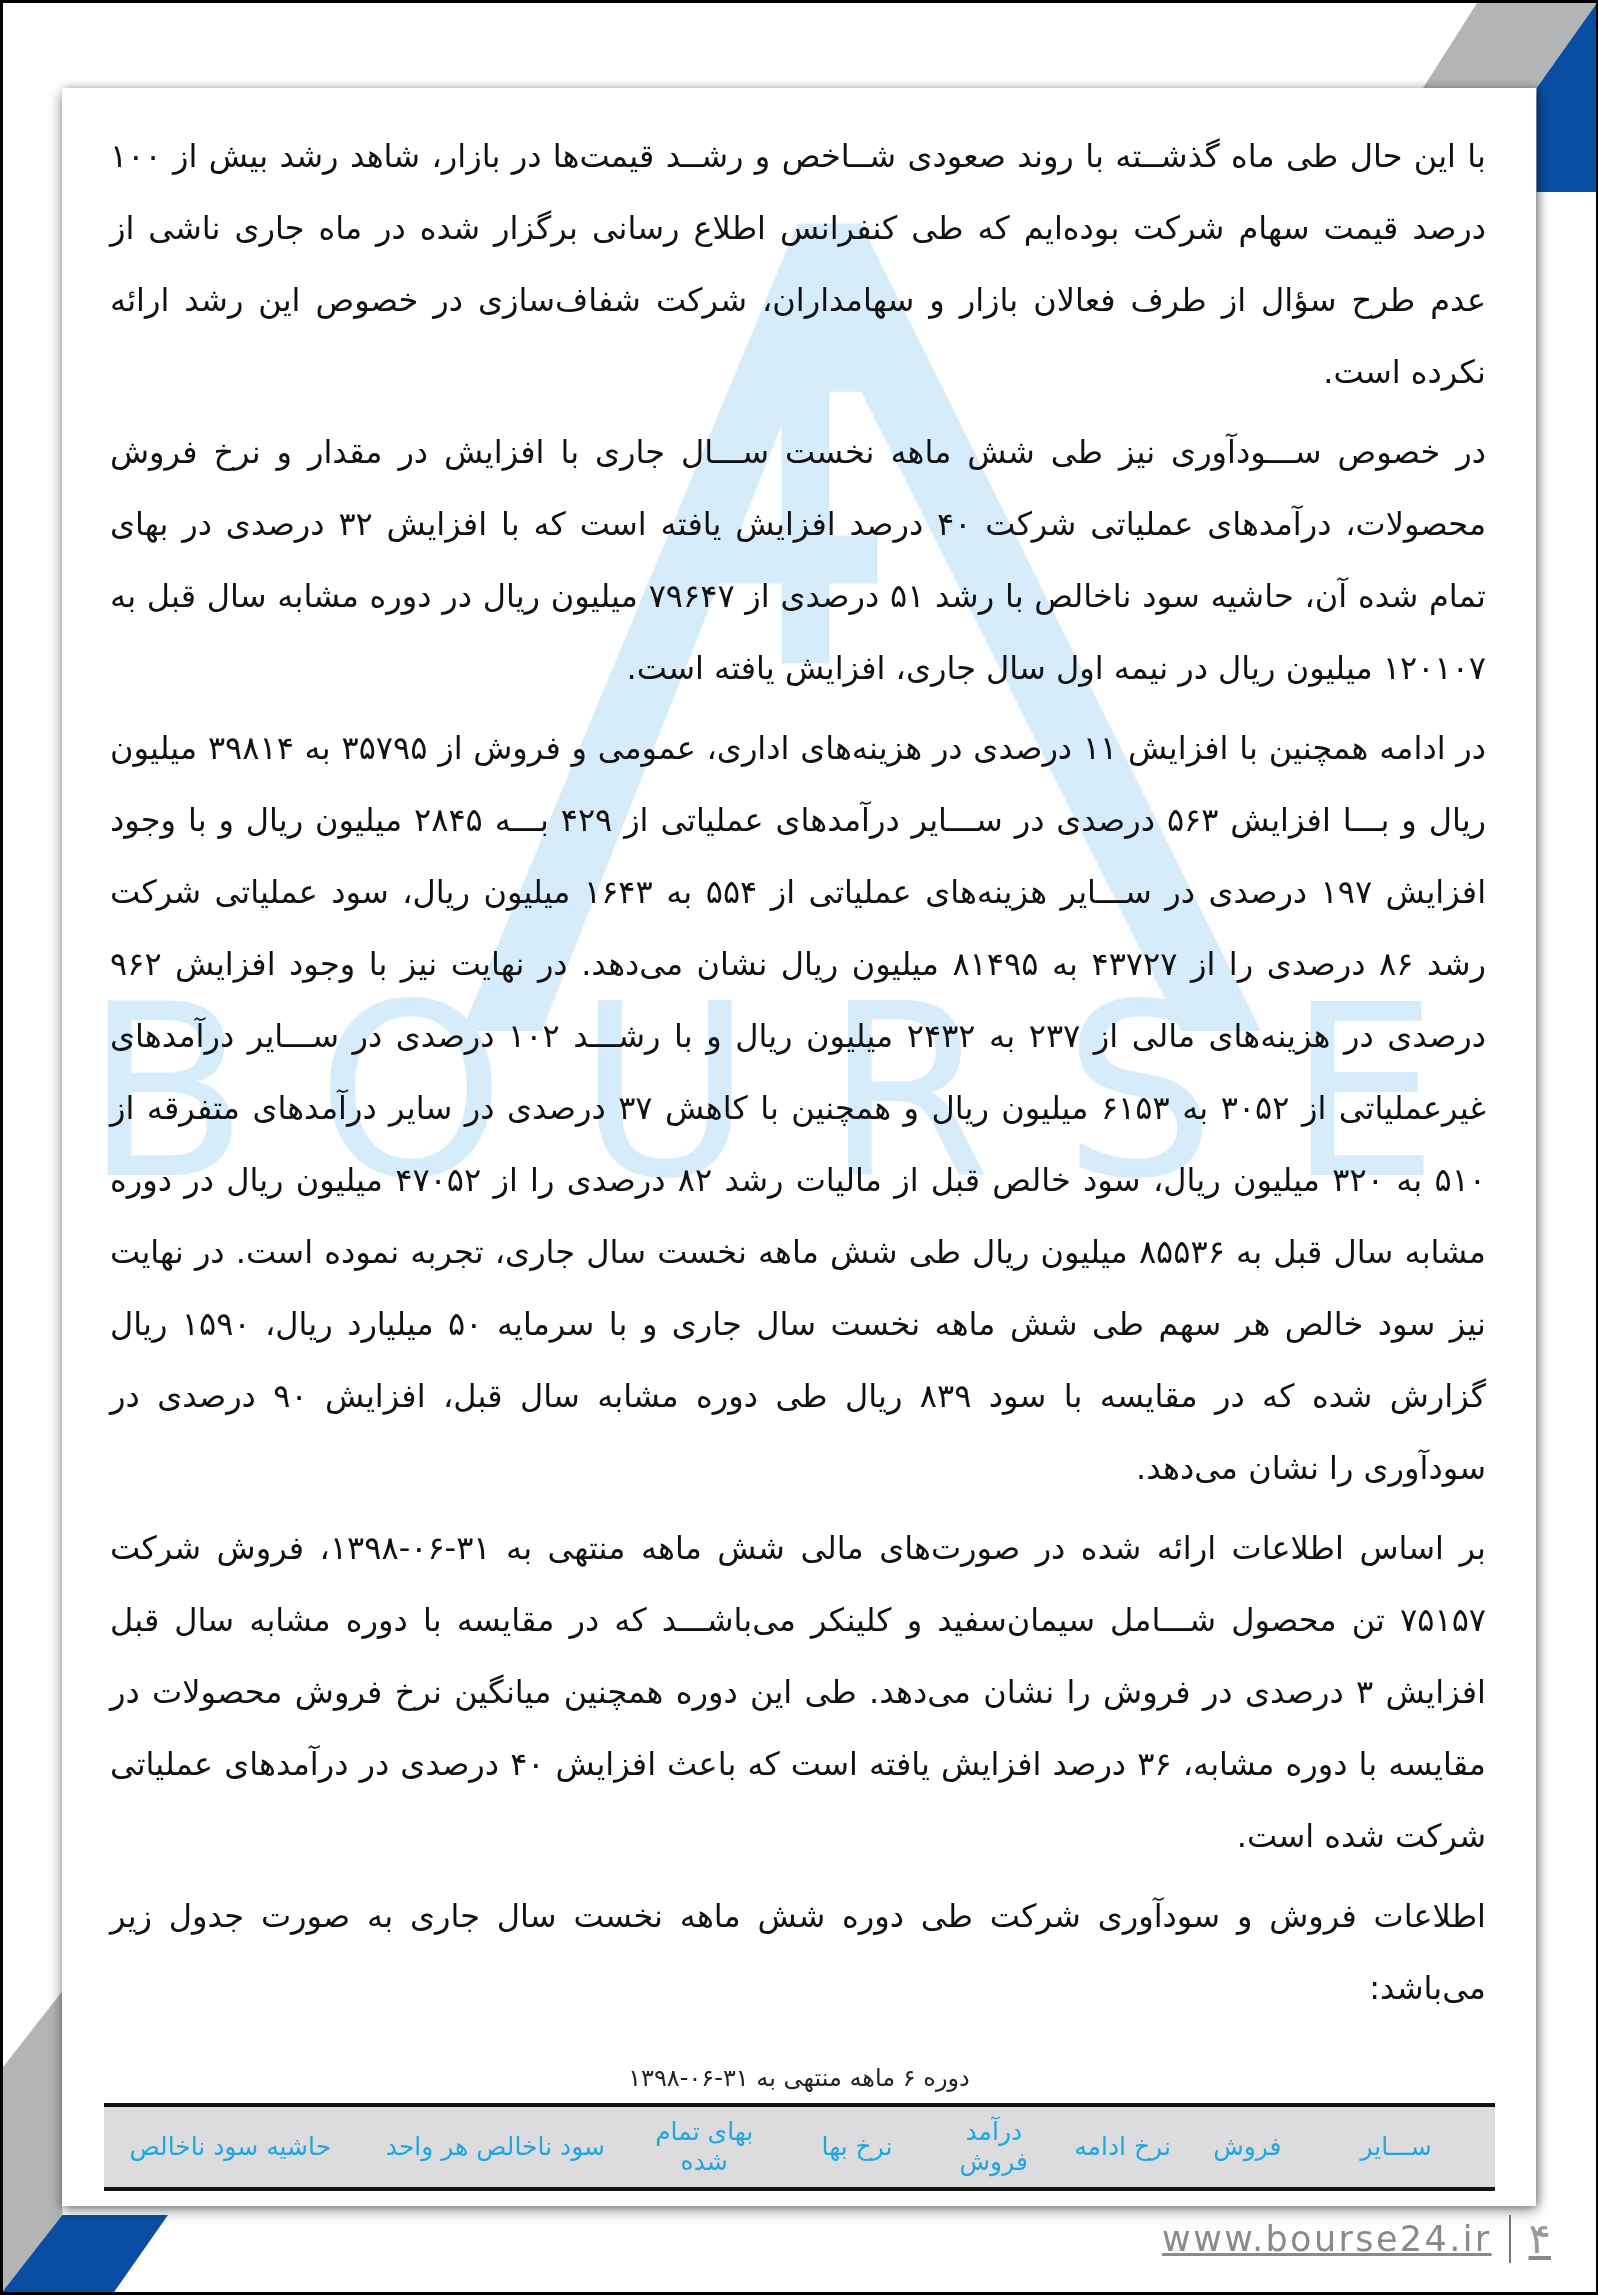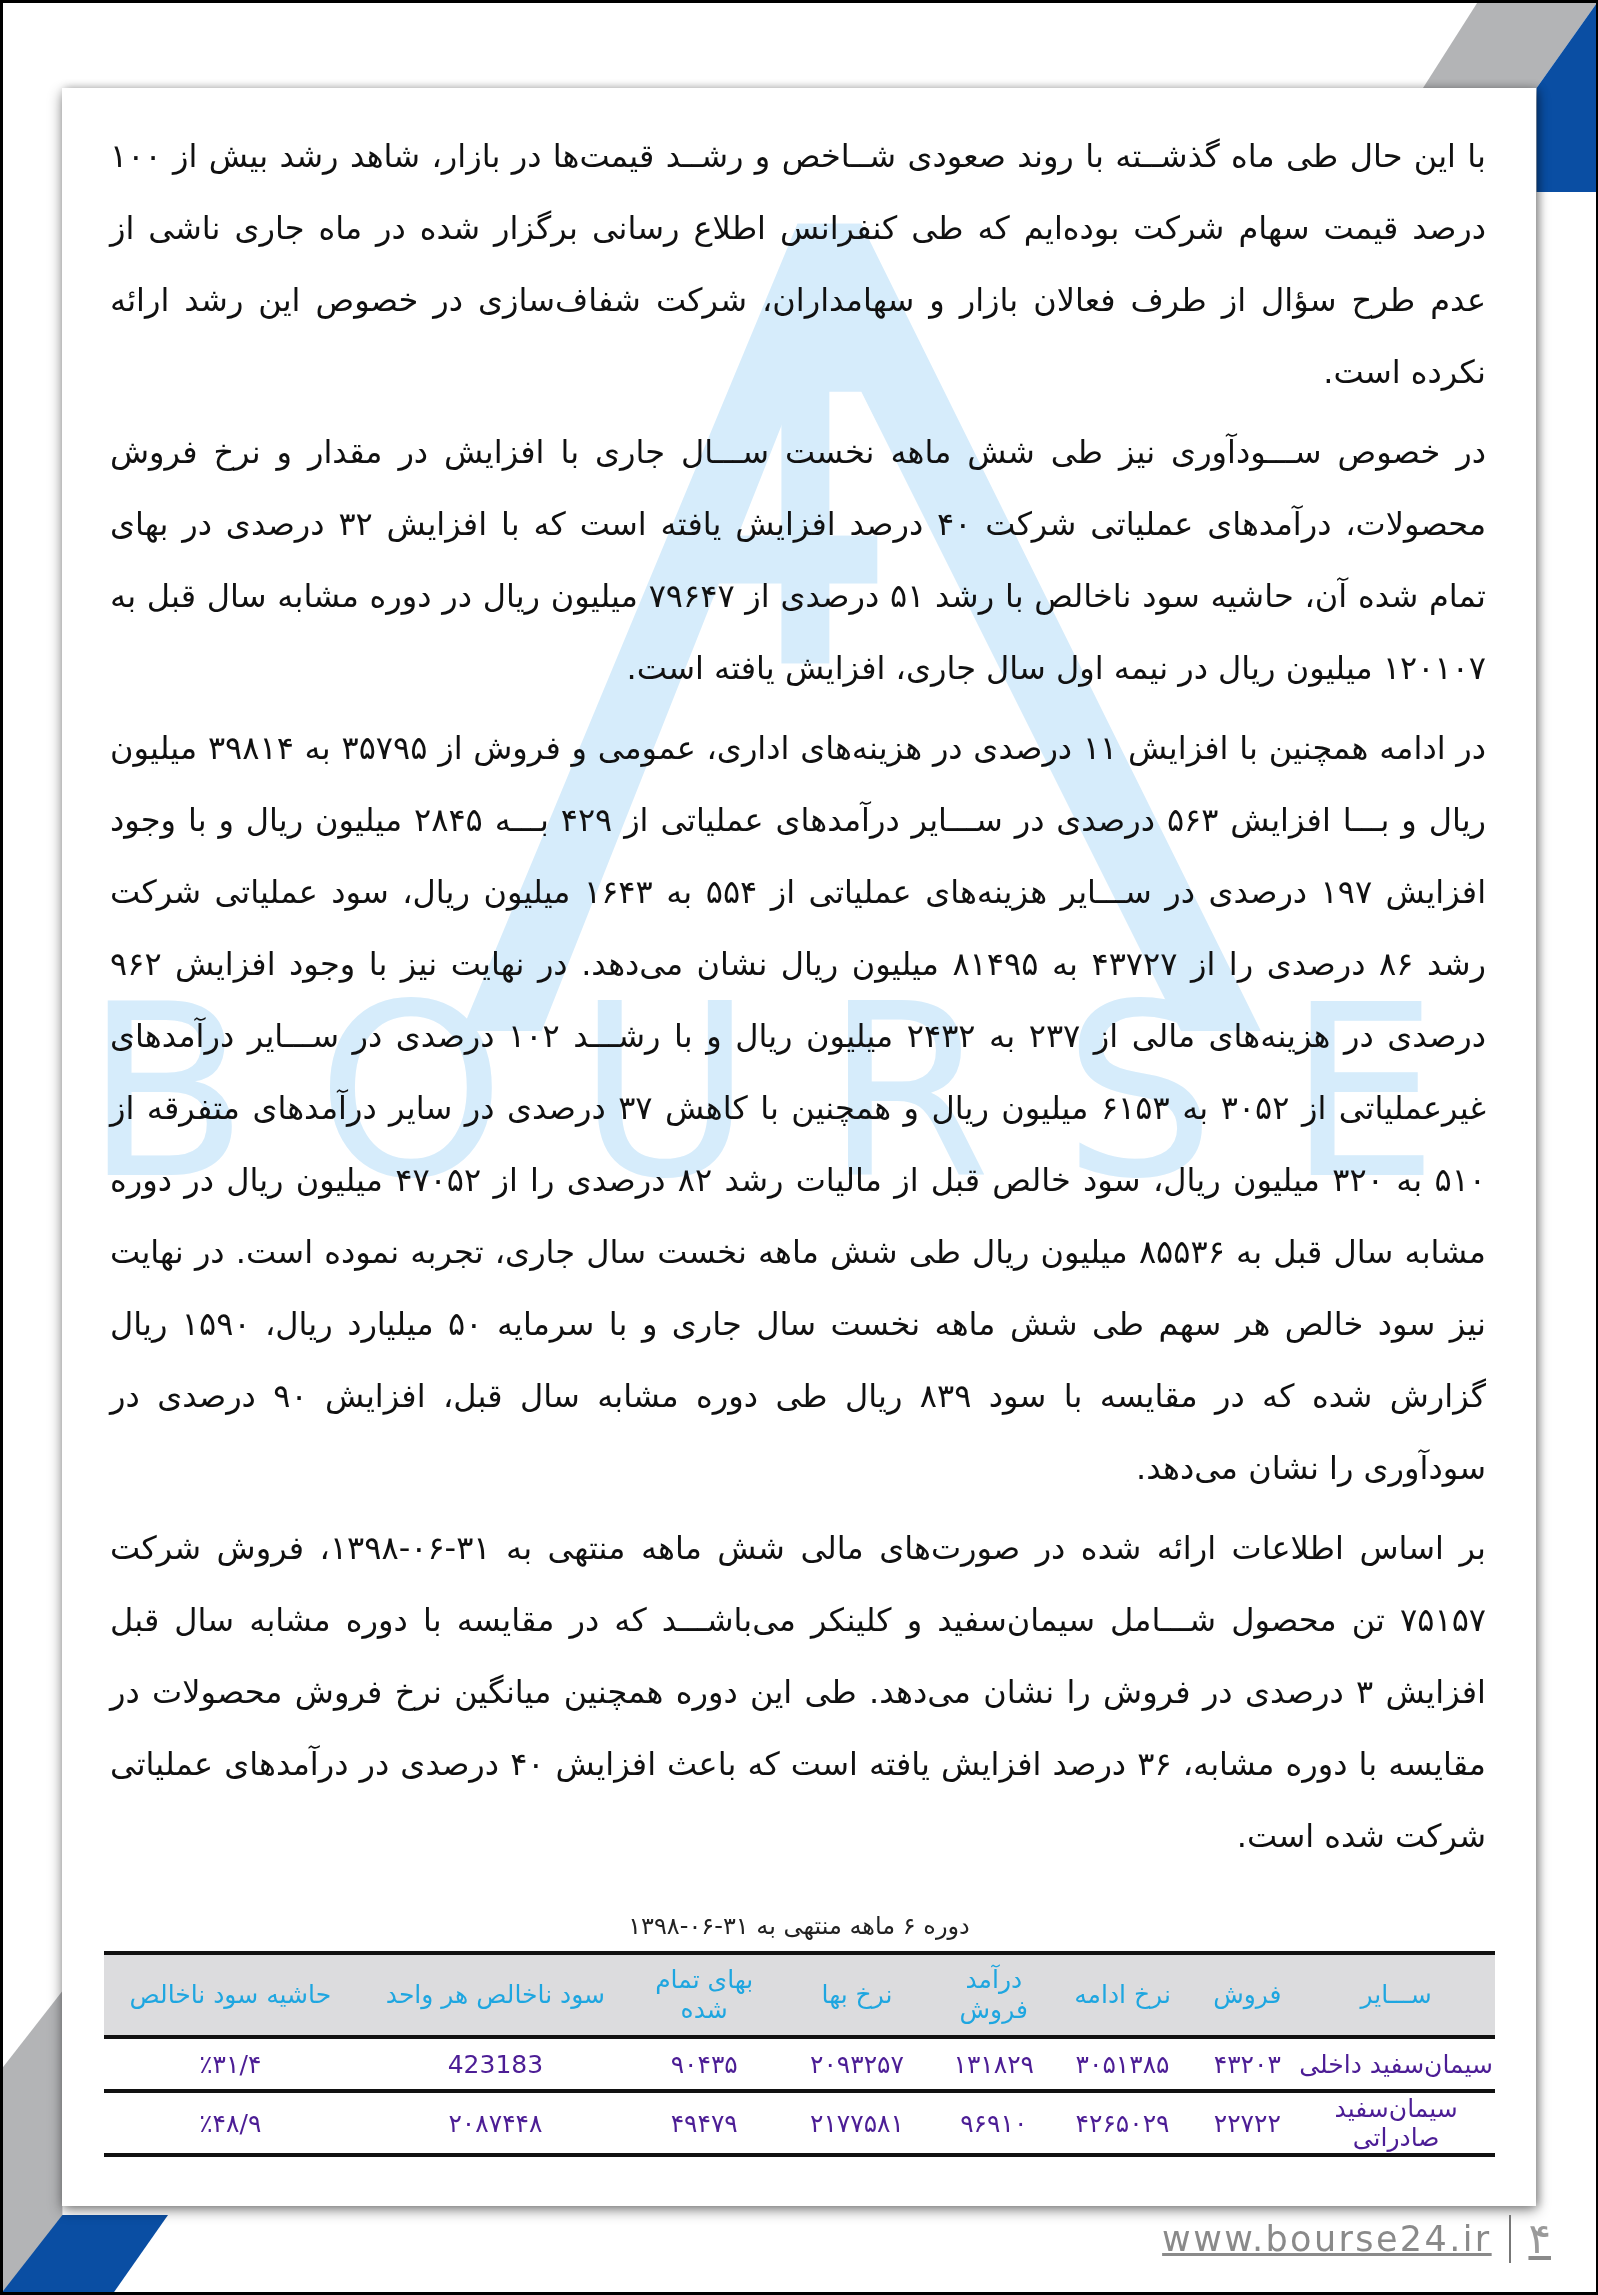--- a/index.html
+++ b/index.html
@@ -77,20 +77,21 @@
     <rect x="780" y="560" width="240" height="60" fill="#d6ecfb"></rect>
     <rect x="900" y="300" width="60" height="420" fill="#d6ecfb"></rect>
     <text x="920" y="1360" text-anchor="middle" font-family="DejaVu Sans, sans-serif" font-size="300" fill="#d6ecfb" letter-spacing="90">BOURSE</text>
   </svg>
 
   <div class="content">
     <p>با این حال طی ماه گذشــته با روند صعودی شــاخص و رشــد قیمت‌ها در بازار، شاهد رشد بیش از ۱۰۰ درصد قیمت سهام شرکت بوده‌ایم که طی کنفرانس اطلاع رسانی برگزار شده در ماه جاری ناشی از عدم طرح سؤال از طرف فعالان بازار و سهامداران، شرکت شفاف‌سازی در خصوص این رشد ارائه نکرده است.</p>
     <p>در خصوص ســـودآوری نیز طی شش ماهه نخست ســـال جاری با افزایش در مقدار و نرخ فروش محصولات، درآمدهای عملیاتی شرکت ۴۰ درصد افزایش یافته است که با افزایش ۳۲ درصدی در بهای تمام شده آن، حاشیه سود ناخالص با رشد ۵۱ درصدی از ۷۹۶۴۷ میلیون ریال در دوره مشابه سال قبل به ۱۲۰۱۰۷ میلیون ریال در نیمه اول سال جاری، افزایش یافته است.</p>
     <p>در ادامه همچنین با افزایش ۱۱ درصدی در هزینه‌های اداری، عمومی و فروش از ۳۵۷۹۵ به ۳۹۸۱۴ میلیون ریال و بـــا افزایش ۵۶۳ درصدی در ســـایر درآمدهای عملیاتی از ۴۲۹ بـــه ۲۸۴۵ میلیون ریال و با وجود افزایش ۱۹۷ درصدی در ســـایر هزینه‌های عملیاتی از ۵۵۴ به ۱۶۴۳ میلیون ریال، سود عملیاتی شرکت رشد ۸۶ درصدی را از ۴۳۷۲۷ به ۸۱۴۹۵ میلیون ریال نشان می‌دهد. در نهایت نیز با وجود افزایش ۹۶۲ درصدی در هزینه‌های مالی از ۲۳۷ به ۲۴۳۲ میلیون ریال و با رشـــد ۱۰۲ درصدی در ســـایر درآمدهای غیرعملیاتی از ۳۰۵۲ به ۶۱۵۳ میلیون ریال و همچنین با کاهش ۳۷ درصدی در سایر درآمدهای متفرقه از ۵۱۰ به ۳۲۰ میلیون ریال، سود خالص قبل از مالیات رشد ۸۲ درصدی را از ۴۷۰۵۲ میلیون ریال در دوره مشابه سال قبل به ۸۵۵۳۶ میلیون ریال طی شش ماهه نخست سال جاری، تجربه نموده است. در نهایت نیز سود خالص هر سهم طی شش ماهه نخست سال جاری و با سرمایه ۵۰ میلیارد ریال، ۱۵۹۰ ریال گزارش شده که در مقایسه با سود ۸۳۹ ریال طی دوره مشابه سال قبل، افزایش ۹۰ درصدی در سودآوری را نشان می‌دهد.</p>
     <p>بر اساس اطلاعات ارائه شده در صورت‌های مالی شش ماهه منتهی به ۳۱-۰۶-۱۳۹۸، فروش شرکت ۷۵۱۵۷ تن محصول شـــامل سیمان‌سفید و کلینکر می‌باشـــد که در مقایسه با دوره مشابه سال قبل افزایش ۳ درصدی در فروش را نشان می‌دهد. طی این دوره همچنین میانگین نرخ فروش محصولات در مقایسه با دوره مشابه، ۳۶ درصد افزایش یافته است که باعث افزایش ۴۰ درصدی در درآمدهای عملیاتی شرکت شده است.</p>
+    <p>اطلاعات فروش و سودآوری شرکت طی دوره شش ماهه نخست سال جاری به صورت جدول زیر می‌باشد:</p>
   </div>
 
   <div class="table-caption">دوره ۶ ماهه منتهی به ۳۱-۰۶-۱۳۹۸</div>
   <table class="data">
     <thead>
       <tr>
         <th style="width:184px">ســـایر</th>
         <th style="width:88px">فروش</th>
         <th style="width:136px">نرخ ادامه</th>
         <th style="width:96px">درآمد فروش</th>

